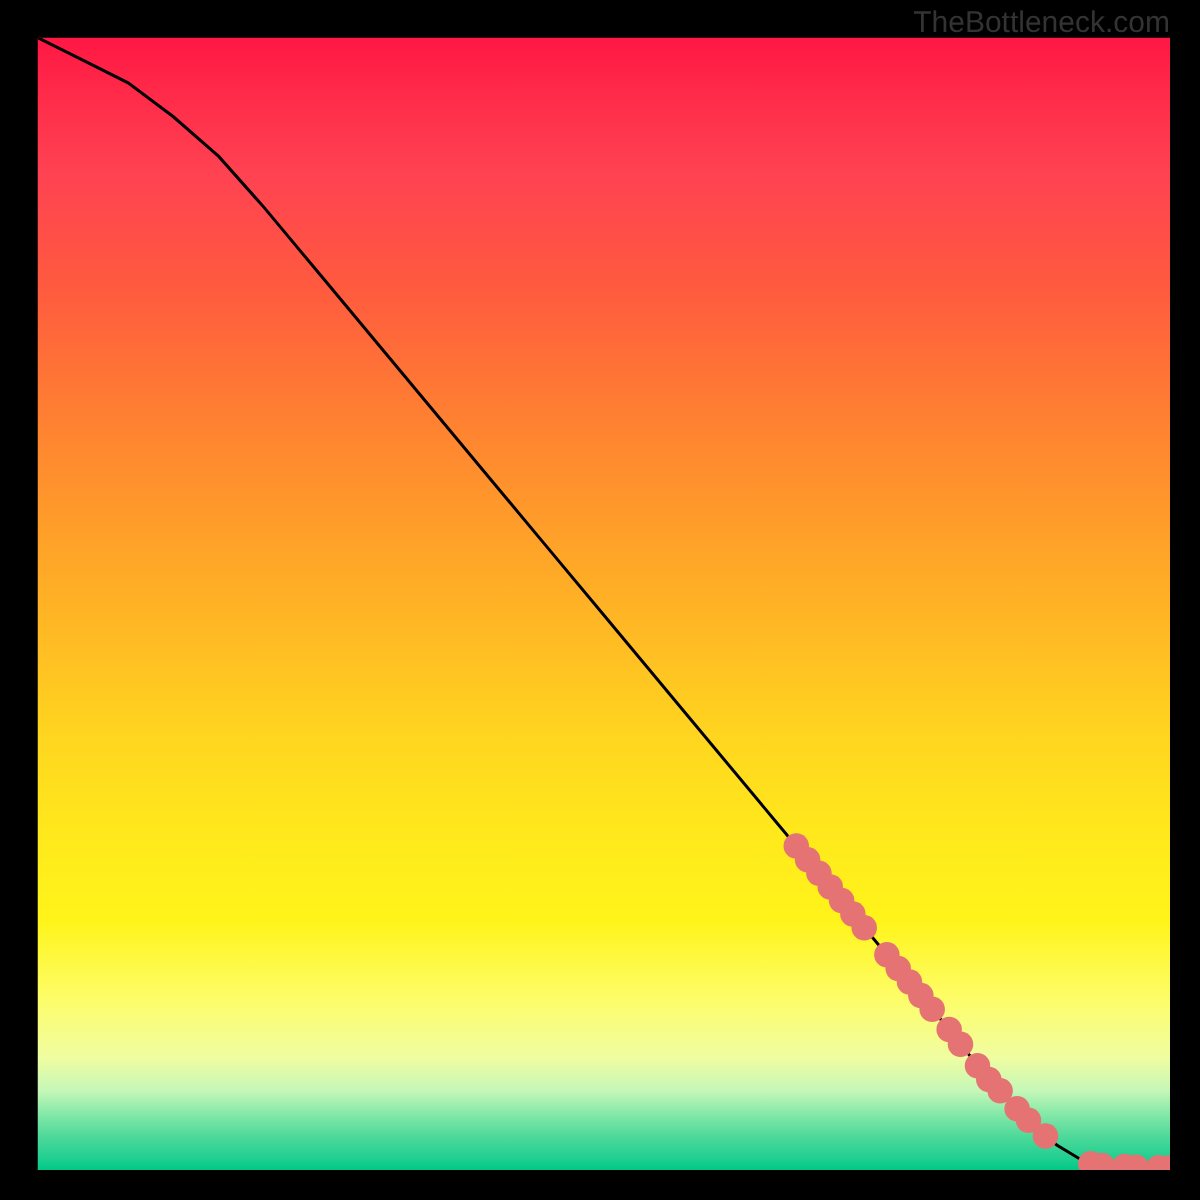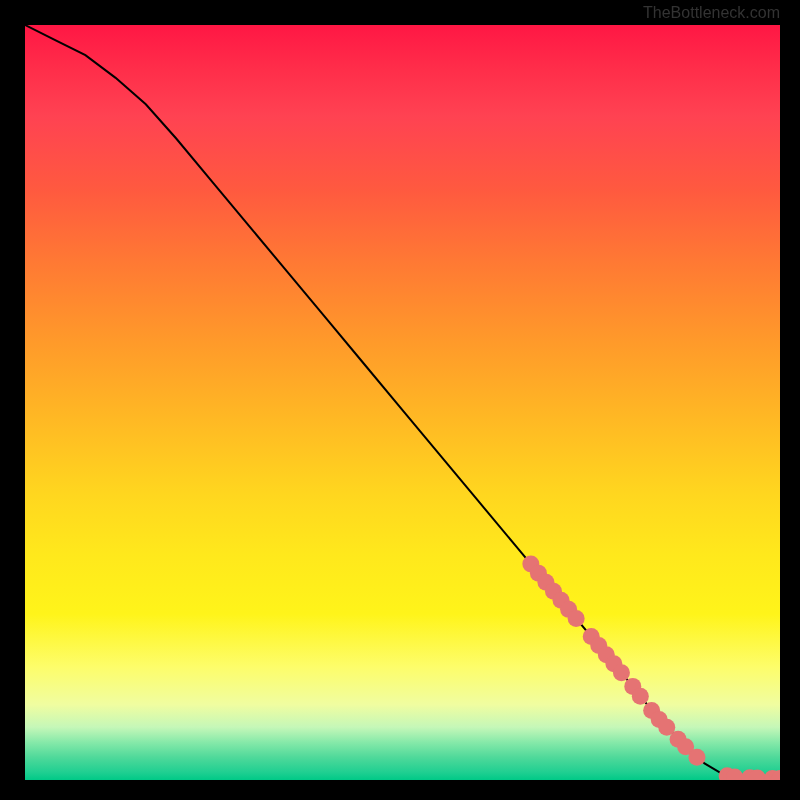--- a/index.html
+++ b/index.html
@@ -8,21 +8,21 @@
     height: 800px;
     background: #000;
     position: relative;
     font-family: Arial, sans-serif;
   }
   .watermark {
     position: absolute;
     top: 4px;
     right: 20px;
     color: #333;
-    font-size: 16px;
+    font-size: 20px;
     font-weight: 500;
     z-index: 10;
   }
   .plot-area {
     position: absolute;
     left: 25px;
     top: 25px;
     width: 755px;
     height: 755px;
     overflow: hidden;

